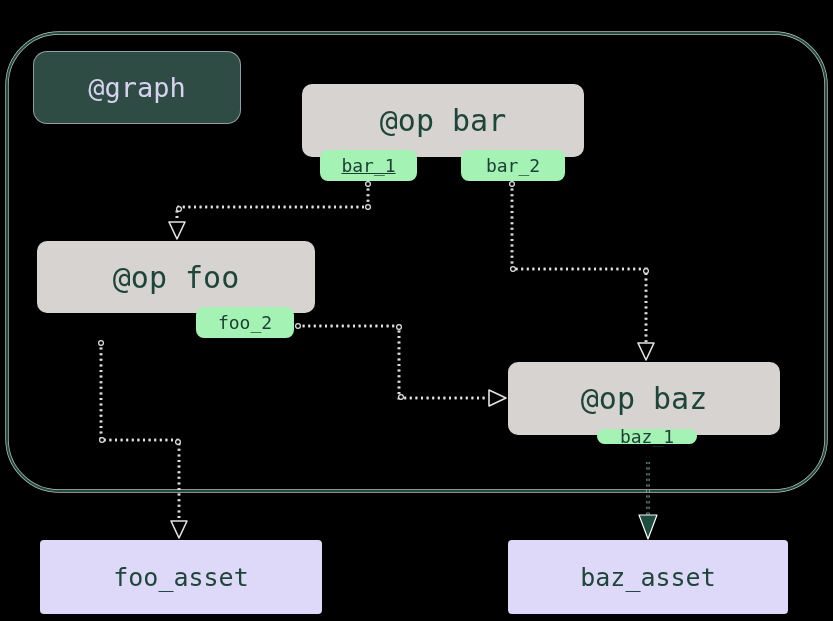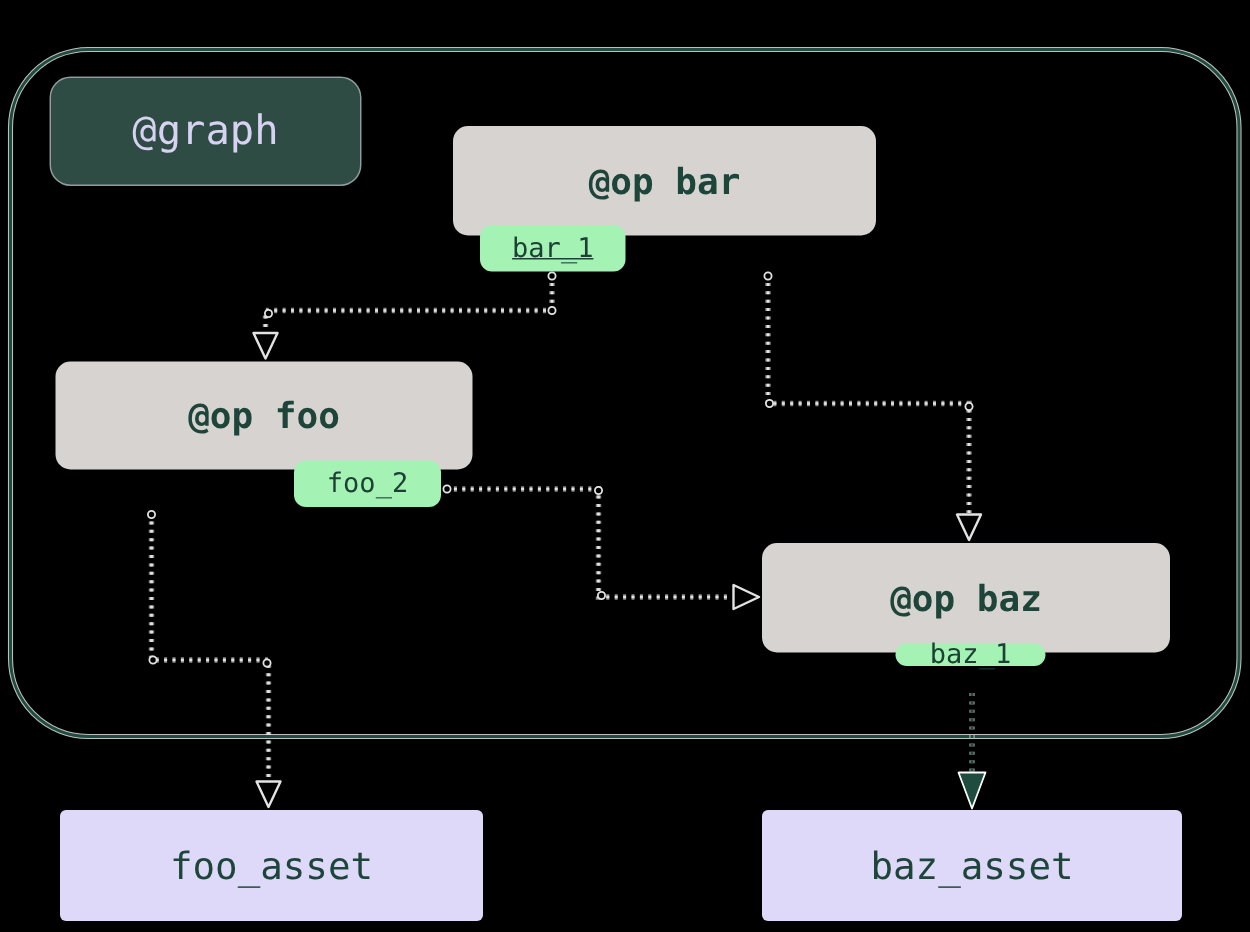--- a/index.html
+++ b/index.html
@@ -27,21 +27,21 @@
     box-sizing:border-box;z-index:2;
   }
   .graph-label{
     background:var(--graph-fill);color:var(--graph-text);
     font-size:27px;border-radius:14px;
     border:1px solid rgba(225,225,240,.55);
     box-shadow:0 0 0 1px rgba(0,0,0,.4);
   }
   .op{
     background:var(--op-fill);color:var(--op-text);
-    font-size:24px;border-radius:10px;z-index:2;font-weight:bold;
+    font-size:30px;border-radius:10px;z-index:2;
   }
   .op-label{pointer-events:none;}
   .tag{
     position:absolute;display:flex;align-items:center;justify-content:center;
     background:var(--tag-fill);color:var(--tag-text);
     font-size:18px;border-radius:8px;z-index:3;box-sizing:border-box;
   }
   .asset{
     background:var(--asset-fill);color:var(--op-text);
     font-size:25px;border-radius:4px;
@@ -114,20 +114,23 @@
   <div class="node graph-label" style="left:33px;top:4px;width:208px;height:73px;margin-top:47px;">
     <span>@graph</span>
   </div>
 
   <div class="node op" style="left:302px;top:84px;width:282px;height:73px;">
     <span class="op-label">@op bar</span>
   </div>
   <div class="tag" style="left:320px;top:150px;width:97px;height:31px;text-decoration:underline;">
     <span>bar_1</span>
   </div>
+  <div class="tag" style="left:461px;top:150px;width:104px;height:31px;">
+    <span>bar_2</span>
+  </div>
 
   <div class="node op" style="left:37px;top:241px;width:278px;height:72px;text-align:center;">
     <span class="op-label">@op foo</span>
   </div>
   <div class="tag" style="left:196px;top:307px;width:98px;height:31px;">
     <span>foo_2</span>
   </div>
 
   <div class="node op" style="left:508px;top:362px;width:272px;height:73px;">
     <span class="op-label">@op baz</span>

